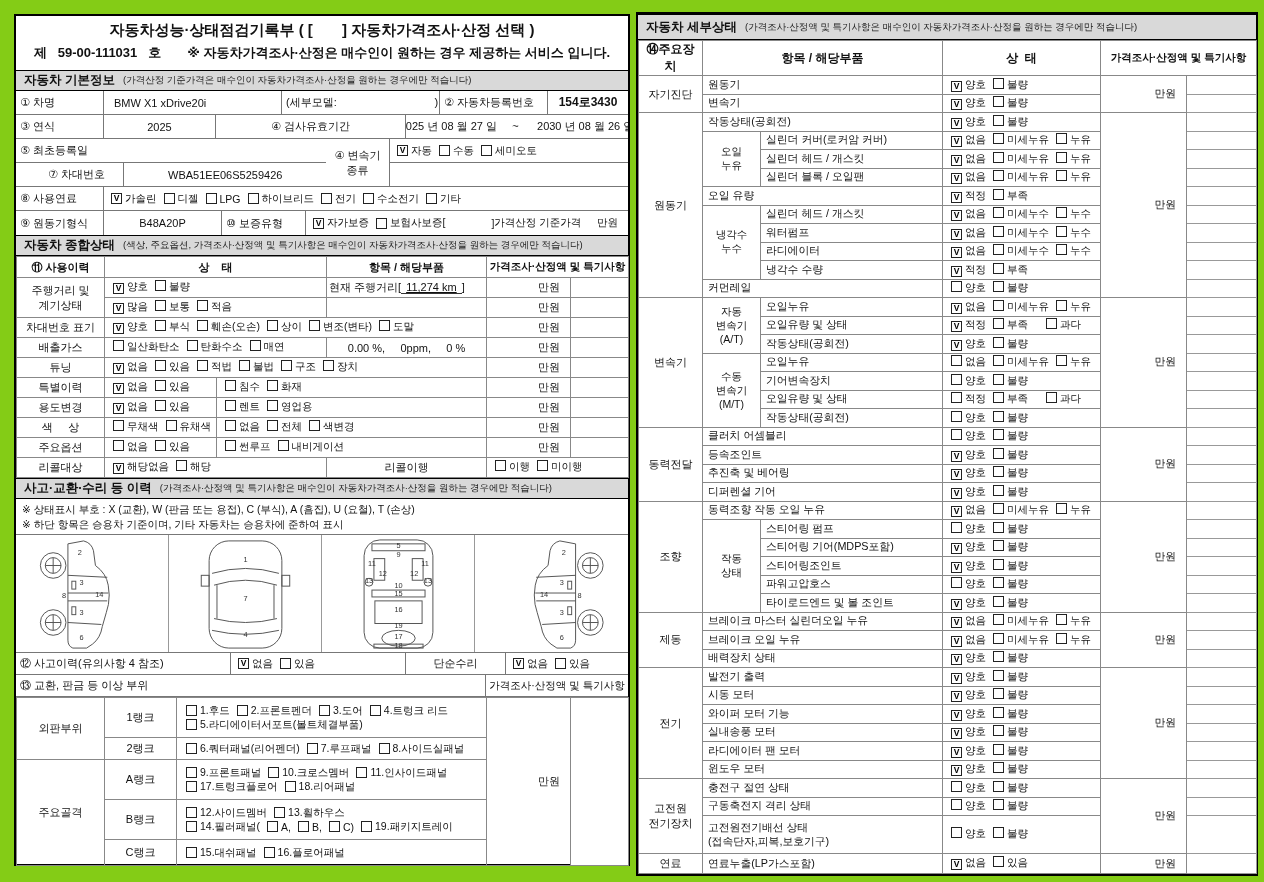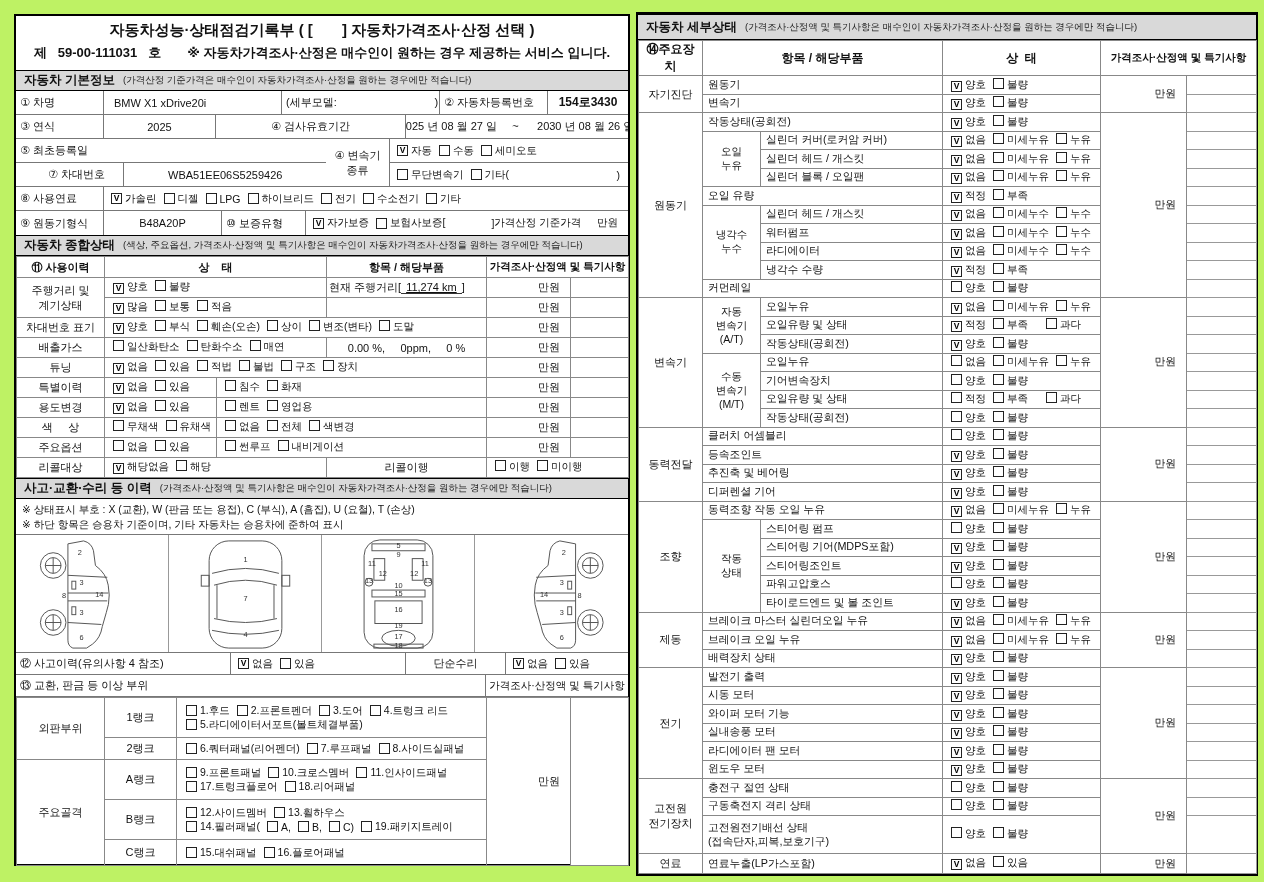--- a/index.html
+++ b/index.html
@@ -1,17 +1,17 @@
 <!DOCTYPE html>
 <html><head>
 <meta charset="utf-8">
 <style>
   html,body{margin:0;padding:0;width:1264px;height:882px;overflow:hidden;background:#fff;
     font-family:"Liberation Sans","DejaVu Sans",sans-serif;color:#111;}
-  .page{position:relative;width:1264px;height:882px;background:#bef264;}
+  .page{position:relative;width:1264px;height:882px;background:#84cc16;}
   .panel{position:absolute;border:2px solid #000;background:#fff;box-sizing:border-box;}
   #left-panel{left:14px;top:14px;width:616px;height:852px;}
   #right-panel{left:636px;top:12px;width:622px;height:864px;}
 
   .bar{display:flex;align-items:center;gap:8px;background:#d9d9d9;height:21px;
     padding-left:8px;border-top:1.5px solid #000;border-bottom:1.5px solid #000;box-sizing:border-box;}
   .bar .bt{font-size:12.5px;font-weight:700;}
   .bar .bn{font-size:9.5px;color:#222;}
 
   .title-block{height:54px;box-sizing:border-box;padding-top:5px;}
@@ -111,29 +111,20 @@
 종류</div>
         <div style="width:238px;">
           <div class="checks" style="height:24px;border-bottom:1px solid #777;box-sizing:border-box;">
               <span class="cb on">V</span>
               <span class="cbl">자동</span>
               <span class="cb"></span>
               <span class="cbl">수동</span>
               <span class="cb"></span>
               <span class="cbl">세미오토</span>
             </div>
-          <div class="checks" style="height:23px;">
-            <span class="checks">
-                <span class="cb"></span>
-                <span class="cbl">무단변속기</span>
-                <span class="cb"></span>
-                <span class="cbl">기타(</span>
-              </span>
-            <span class="cbl" style="margin-left:auto;padding-right:8px;">)</span>
-          </div>
         </div>
       </div>
       <div class="frow" style="height:24px;">
         <div class="fcell" style="width:88px;">⑧ 사용연료</div>
         <div class="fcell checks" style="width:524px;padding:0;">
             <span class="cb on">V</span>
             <span class="cbl">가솔린</span>
             <span class="cb"></span>
             <span class="cbl">디젤</span>
             <span class="cb"></span>

